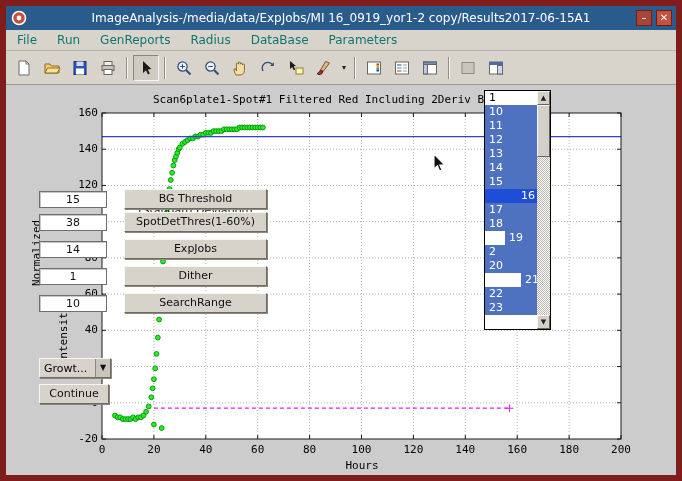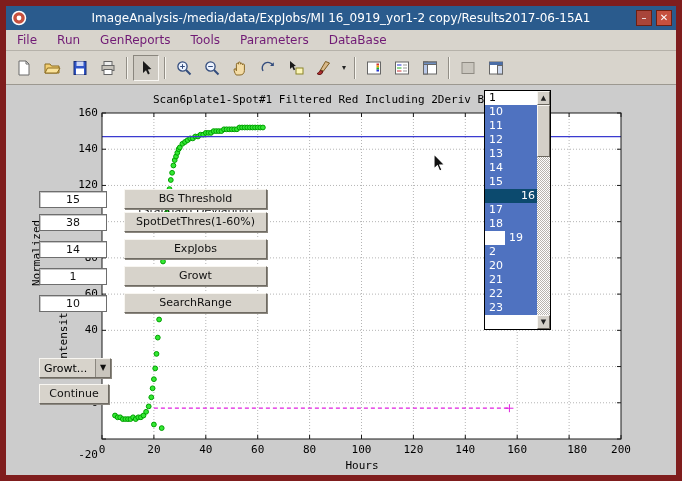--- a/index.html
+++ b/index.html
@@ -16,21 +16,21 @@
   .winbtn { position:absolute; top:4px; width:16px; height:16px; background:#c6503e;
             border:1px solid #6d1f12; color:#fff; font-size:10px; line-height:13px;
             text-align:center; cursor:default; }
   .winbtn.min { right:24px; background:#a8453a; }
   .winbtn.close { right:4px; }
 
   
   .menubar { position:absolute; top:24px; left:0; right:0; height:21px; background:#d8d4cc;
              border-bottom:1px solid #b6b2aa; display:flex; align-items:center;
              font-size:12px; padding-left:2px; }
-  .menu-item { padding:2px 9px; margin-right:2px; color:#701a75; }
+  .menu-item { padding:2px 9px; margin-right:2px; color:#0f766e; }
 
   
   .toolbar { position:absolute; top:45px; left:0; right:0; height:34px; background:#d8d4cc;
              border-bottom:1px solid #9c9890; display:flex; align-items:center; padding-left:4px; }
   .tbtn { width:26px; height:26px; display:flex; align-items:center; justify-content:center; margin:0 1px; }
   .tbtn.pressed { border:1px solid; border-color:#8a867e #f8f6f2 #f8f6f2 #8a867e; background:#cfcbc3; }
   .tbtn.caret { width:10px; font-size:8px; color:#222; }
   .tsep { width:2px; height:22px; border-left:1px solid #928e86; border-right:1px solid #f6f4ee; margin:0 4px; }
 
   
@@ -101,23 +101,23 @@
       <circle cx="8" cy="8" r="2.4" fill="#fff"></circle>
     </svg>
     <div class="winbtn min">–</div>
     <div class="winbtn close">✕</div>
   </div>
 
   <div class="menubar">
       <div class="menu-item">File</div>
       <div class="menu-item">Run</div>
       <div class="menu-item">GenReports</div>
-      <div class="menu-item">Tools</div>
+      <div class="menu-item">Radius</div>
+      <div class="menu-item">DataBase</div>
       <div class="menu-item">Parameters</div>
-      <div class="menu-item">DataBase</div>
     </div>
 
   <div class="toolbar">
     <div class="tbtn">
       <svg width="18" height="18" viewBox="0 0 18 18">
           <path d="M4 2h7l3 3v11H4z" fill="#fff" stroke="#6b6b6b"></path>
           <path d="M11 2v3h3" fill="none" stroke="#6b6b6b"></path>
         </svg>
     </div>
     <div class="tbtn">
@@ -379,21 +379,21 @@
 
     <div class="partial-label">(Standard Deviation)</div>
 
     <input class="edit" style="top: 106px;" value="15">
     <div class="btn ctl-btn" style="top:104px">BG Threshold</div>
     <input class="edit" style="top: 129px;" value="38">
     <div class="btn ctl-btn" style="top:127px">SpotDetThres(1-60%)</div>
     <input class="edit" style="top: 156px;" value="14">
     <div class="btn ctl-btn" style="top:154px">ExpJobs</div>
     <input class="edit" style="top: 183px;" value="1">
-    <div class="btn ctl-btn" style="top:181px">Growt</div>
+    <div class="btn ctl-btn" style="top:181px">Dither</div>
     <input class="edit" style="top: 210px;" value="10">
     <div class="btn ctl-btn" style="top:208px">SearchRange</div>
 
     <div class="popup">
       <div class="popup-label">Growt...</div>
       <div class="popup-arrow">▼</div>
     </div>
     <div class="btn continue-btn">Continue</div>
 
     <div class="dd">
@@ -402,27 +402,27 @@
         <div class="sb-btn">▲</div>
       </div>
       <div class="dd-row">
         <div class="dd-items">
             <div class="dd-item" style="background: rgb(79, 114, 192);">10</div>
             <div class="dd-item" style="background: rgb(79, 114, 192);">11</div>
             <div class="dd-item" style="background: rgb(79, 114, 192);">12</div>
             <div class="dd-item" style="background: rgb(79, 114, 192);">13</div>
             <div class="dd-item" style="background: rgb(79, 114, 192);">14</div>
             <div class="dd-item" style="background: rgb(79, 114, 192);">15</div>
-            <div class="dd-item" style="background: #0c4a6e; padding-left: 36px;">16</div>
+            <div class="dd-item" style="background: #1d4ed8; padding-left: 36px;">16</div>
             <div class="dd-item" style="background: rgb(79, 114, 192);">17</div>
             <div class="dd-item" style="background: rgb(79, 114, 192);">18</div>
             <div class="dd-item" style="background: rgb(79, 114, 192); margin-left: 20px;">19</div>
             <div class="dd-item" style="background: rgb(79, 114, 192);">2</div>
             <div class="dd-item" style="background: rgb(79, 114, 192);">20</div>
-            <div class="dd-item" style="background: rgb(79, 114, 192);">21</div>
+            <div class="dd-item" style="background: rgb(79, 114, 192); margin-left: 36px;">21</div>
             <div class="dd-item" style="background: rgb(79, 114, 192);">22</div>
             <div class="dd-item" style="background: rgb(79, 114, 192);">23</div>
           </div>
         <div class="sb-trough">
           <div class="sb-thumb"></div>
         </div>
       </div>
       <div class="dd-row">
         <div class="dd-blank"></div>
         <div class="sb-btn">▼</div>
@@ -430,23 +430,23 @@
     </div>
   <div class="xtick" style="left: 81px;">0</div>
       <div class="xtick" style="left: 132.9px;">20</div>
       <div class="xtick" style="left: 184.8px;">40</div>
       <div class="xtick" style="left: 236.7px;">60</div>
       <div class="xtick" style="left: 288.6px;">80</div>
       <div class="xtick" style="left: 340.5px;">100</div>
       <div class="xtick" style="left: 392.4px;">120</div>
       <div class="xtick" style="left: 444.3px;">140</div>
       <div class="xtick" style="left: 496.2px;">160</div>
-      <div class="xtick" style="left: 548.1px; margin-left: 8px;">180</div>
+      <div class="xtick" style="left: 548.1px;">180</div>
       <div class="xtick" style="left: 600px;">200</div>
-      <div class="ytick" style="top: 347px; margin-top: 16px;">-20</div>
+      <div class="ytick" style="top: 347px;">-20</div>
       <div class="ytick" style="top: 310.778px;">0</div>
       <div class="ytick" style="top: 274.556px;">20</div>
       <div class="ytick" style="top: 238.333px;">40</div>
       <div class="ytick" style="top: 202.111px;">60</div>
       <div class="ytick" style="top: 165.889px;">80</div>
       <div class="ytick" style="top: 129.667px;">100</div>
       <div class="ytick" style="top: 93.4444px;">120</div>
       <div class="ytick" style="top: 57.2222px;">140</div>
       <div class="ytick" style="top: 21px;">160</div>
     </div>

